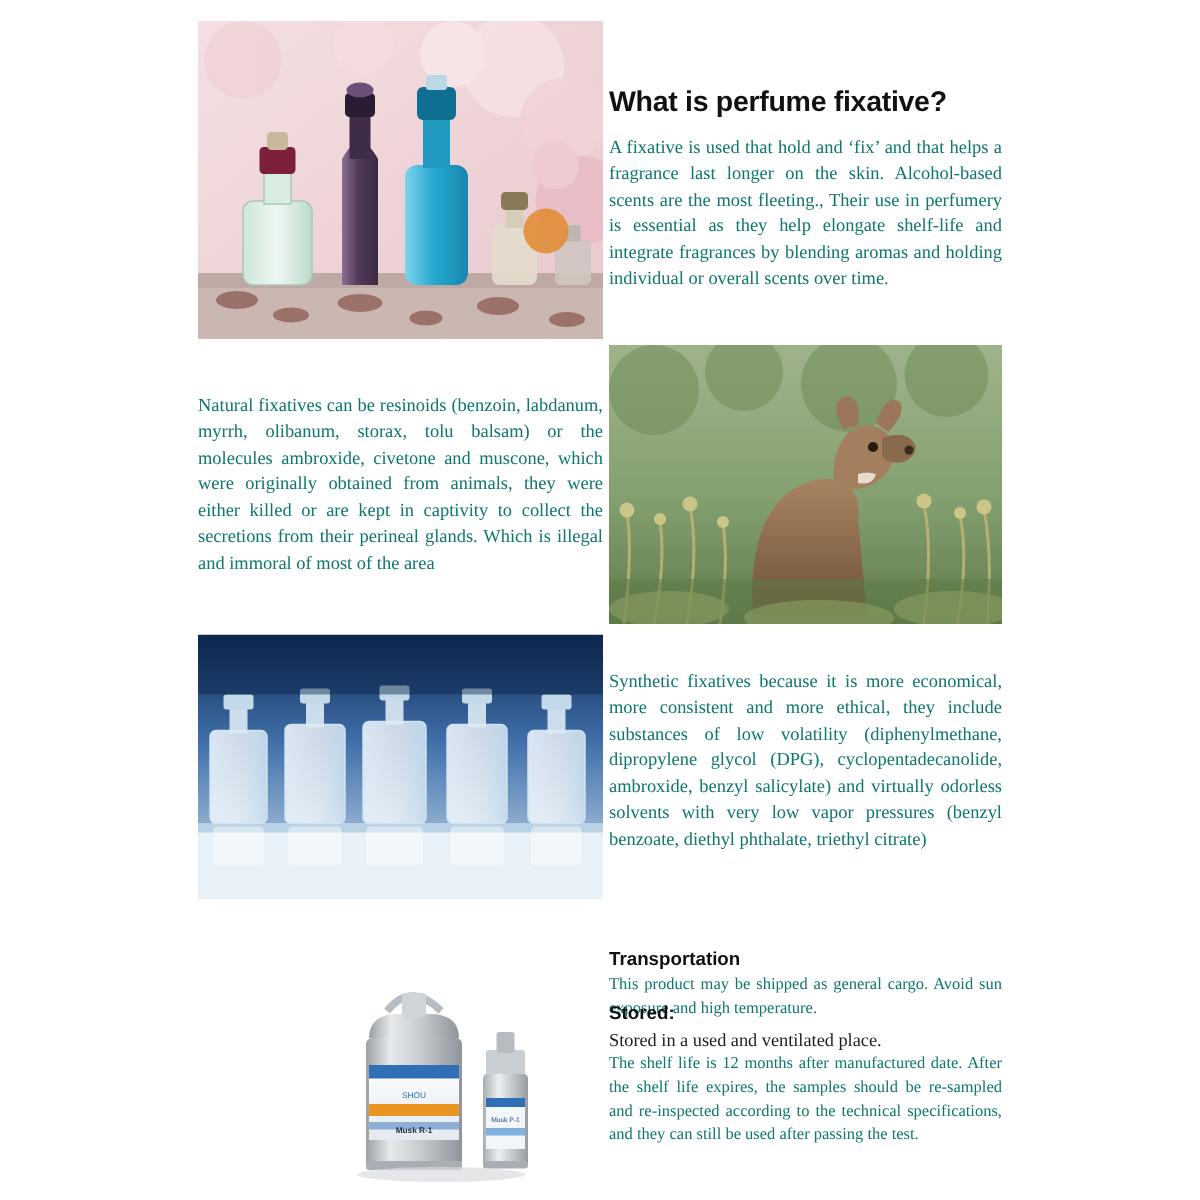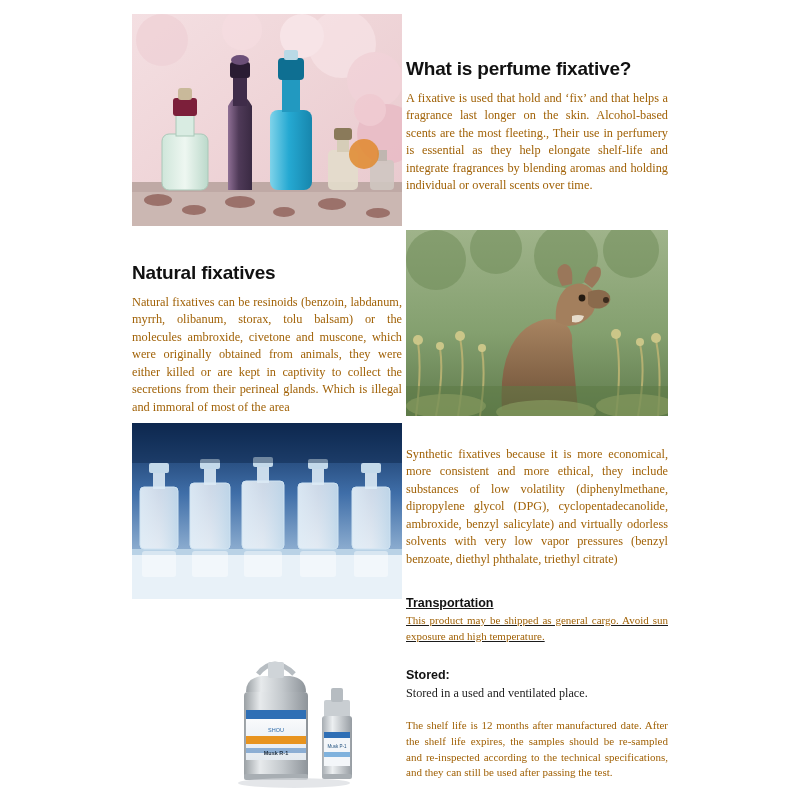--- a/index.html
+++ b/index.html
@@ -38,21 +38,21 @@
     font-weight: bold;
     margin: 0 0 3px 0;
     color: #111;
   }
   p.body {
     font-family: "Liberation Serif", serif;
     font-size: 12.3px;
     line-height: 1.42;
     margin: 0;
     text-align: justify;
-    color: #a16207;
+    color: #0f766e;
   }
   p.body.small {
     font-size: 11px;
   }
   p.plain {
     font-family: "Liberation Serif", serif;
     font-size: 12.2px;
     line-height: 1.42;
     margin: 0;
     text-align: left;
@@ -164,21 +164,20 @@
       <circle cx="232" cy="140" r="15" fill="#e08a2e" opacity="0.85"></circle>
     </svg>
   </div>
 
   <div class="block" style="left:406px; top:58px; width:262px;">
     <h2 class="heading">What is perfume fixative?</h2>
     <p class="body">A fixative is used that hold and ‘fix’ and that helps a fragrance last longer on the skin. Alcohol-based scents are the most fleeting., Their use in perfumery is essential as they help elongate shelf-life and integrate fragrances by blending aromas and holding individual or overall scents over time.</p>
   </div>
 
   <div class="block" style="left:132px; top:262px; width:270px;">
-    <h2 class="heading">Natural fixatives</h2>
     <p class="body">Natural fixatives can be resinoids (benzoin, labdanum, myrrh, olibanum, storax, tolu balsam) or the molecules ambroxide, civetone and muscone, which were originally obtained from animals, they were either killed or are kept in captivity to collect the secretions from their perineal glands. Which is illegal and immoral of most of the area</p>
   </div>
 
   <div class="imgframe" style="left:406px; top:230px; width:262px; height:186px;">
     <svg width="262" height="186" viewBox="0 0 262 186" xmlns="http://www.w3.org/2000/svg" aria-label="deer in meadow">
       <defs>
         <linearGradient id="skyd" x1="0" y1="0" x2="0" y2="1">
           <stop offset="0%" stop-color="#9fb38a"></stop>
           <stop offset="55%" stop-color="#84a06f"></stop>
           <stop offset="100%" stop-color="#5f7a4c"></stop>
@@ -354,24 +353,24 @@
         <rect x="92" y="84" width="26" height="6" fill="#2f6fb5"></rect>
         <rect x="92" y="104" width="26" height="5" fill="#7fb2dd"></rect>
         <text x="105" y="100" font-family="Liberation Sans, sans-serif" font-size="4.5" fill="#23527f" text-anchor="middle">Musk P-1</text>
         <rect x="90" y="126" width="30" height="5" rx="2" fill="#a8aeb3"></rect>
       </g>
 
       <ellipse cx="62" cy="135" rx="56" ry="5" fill="#d8dcdf" opacity="0.7"></ellipse>
     </svg>
   </div>
 
-  <div class="block" style="left:406px; top:596px; width:262px;text-decoration:underline;">
+  <div class="block" style="left:406px; top:632px; width:262px;">
     <h3 class="subheading">Transportation</h3>
     <p class="body small">This product may be shipped as general cargo. Avoid sun exposure and high temperature.</p>
   </div>
 
   <div class="block" style="left:406px; top:668px; width:262px;">
     <h3 class="subheading">Stored:</h3>
     <p class="plain">Stored in a used and ventilated place.</p>
-    <p class="body small" style="margin-top:16px;">The shelf life is 12 months after manufactured date. After the shelf life expires, the samples should be re-sampled and re-inspected according to the technical specifications, and they can still be used after passing the test.</p>
+    <p class="body small" style="margin-top:0;">The shelf life is 12 months after manufactured date. After the shelf life expires, the samples should be re-sampled and re-inspected according to the technical specifications, and they can still be used after passing the test.</p>
   </div>
 
 </div>
 
 </body></html>

